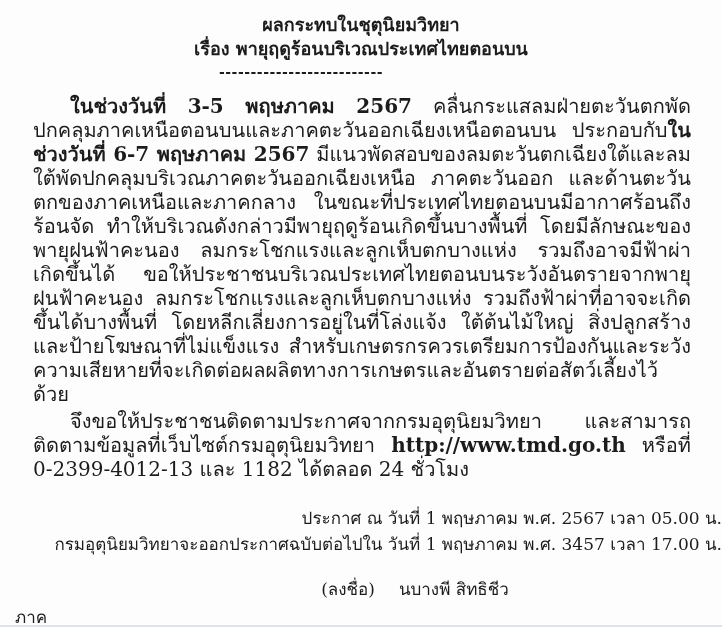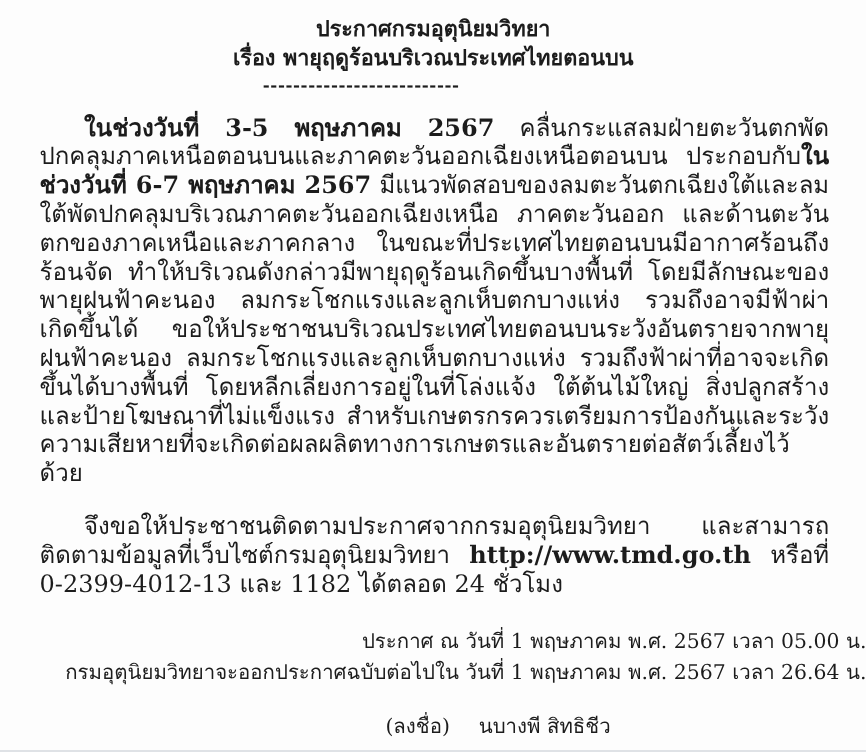--- a/index.html
+++ b/index.html
@@ -39,21 +39,21 @@
     left:-60px;
     letter-spacing:0.5px;
   }
   .content{
     margin:14px 31px 0 33px;
     font-size:20px;
     line-height:24px;
     text-align:justify;
   }
   .para{margin:0;text-indent:37px;}
-  .para + .para{margin-top:20px;}
+  .para + .para{margin-top:3px;}
   .b{font-weight:700;}
   .announce{
     margin-top:24px;
     text-align:right;
     font-size:17px;
     line-height:26px;
   }
   .sig{
     font-size:17px;
     line-height:24px;
@@ -70,34 +70,34 @@
     text-align:left;
     padding-left:15px;
   }
 </style>
 </head>
 <body>
 
 <div class="page">
 
   <div class="doc-header">
-    <div>ประกาศกรมอุตุนิยมวิทยา</div>
+    <div>ผลกระทบในชุตุนิยมวิทยา</div>
     <div>เรื่อง พายุฤดูร้อนบริเวณประเทศไทยตอนบน</div>
   </div>
 
   <div class="divider">--------------------------</div>
 
   <div class="content">
     <p class="para"><span class="b">ในช่วงวันที่ 3-5 พฤษภาคม 2567</span><span> คลื่นกระแสลมฝ่ายตะวันตกพัดปกคลุมภาคเหนือตอนบนและภาคตะวันออกเฉียงเหนือตอนบน ประกอบกับ</span><span class="b">ในช่วงวันที่ 6-7 พฤษภาคม 2567</span><span> มีแนวพัดสอบของลมตะวันตกเฉียงใต้และลมใต้พัดปกคลุมบริเวณภาคตะวันออกเฉียงเหนือ ภาคตะวันออก และด้านตะวันตกของภาคเหนือและภาคกลาง ในขณะที่ประเทศไทยตอนบนมีอากาศร้อนถึงร้อนจัด ทำให้บริเวณดังกล่าวมีพายุฤดูร้อนเกิดขึ้นบางพื้นที่ โดยมีลักษณะของพายุฝนฟ้าคะนอง ลมกระโชกแรงและลูกเห็บตกบางแห่ง รวมถึงอาจมีฟ้าผ่าเกิดขึ้นได้ ขอให้ประชาชนบริเวณประเทศไทยตอนบนระวังอันตรายจากพายุฝนฟ้าคะนอง ลมกระโชกแรงและลูกเห็บตกบางแห่ง รวมถึงฟ้าผ่าที่อาจจะเกิดขึ้นได้บางพื้นที่ โดยหลีกเลี่ยงการอยู่ในที่โล่งแจ้ง ใต้ต้นไม้ใหญ่ สิ่งปลูกสร้าง และป้ายโฆษณาที่ไม่แข็งแรง สำหรับเกษตรกรควรเตรียมการป้องกันและระวังความเสียหายที่จะเกิดต่อผลผลิตทางการเกษตรและอันตรายต่อสัตว์เลี้ยงไว้ด้วย</span></p>
     <p class="para"><span>จึงขอให้ประชาชนติดตามประกาศจากกรมอุตุนิยมวิทยา และสามารถติดตามข้อมูลที่เว็บไซต์กรมอุตุนิยมวิทยา </span><span class="b">http://www.tmd.go.th</span><span> หรือที่ 0-2399-4012-13 และ 1182 ได้ตลอด 24 ชั่วโมง</span></p>
   </div>
 
   <div class="announce">
     <div>ประกาศ ณ วันที่ 1 พฤษภาคม พ.ศ. 2567 เวลา 05.00 น.</div>
-    <div>กรมอุตุนิยมวิทยาจะออกประกาศฉบับต่อไปใน วันที่ 1 พฤษภาคม พ.ศ. 2567 เวลา 26.64 น.</div>
+    <div>กรมอุตุนิยมวิทยาจะออกประกาศฉบับต่อไปใน วันที่ 1 พฤษภาคม พ.ศ. 3457 เวลา 17.00 น.</div>
   </div>
 
   <div class="sig">
     <div class="sig-line1"><span>(ลงชื่อ)</span><span class="sig-name">นบางพี สิทธิชีว</span></div>
     <div class="sig-wrap">ภาค</div>
 
   </div>
 
 </div>
 

